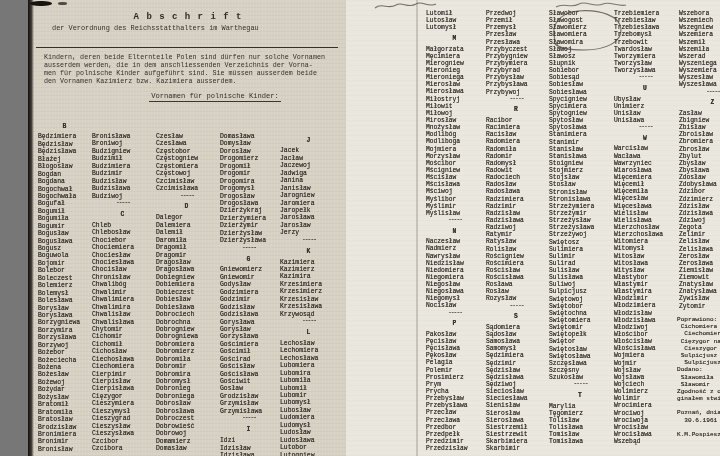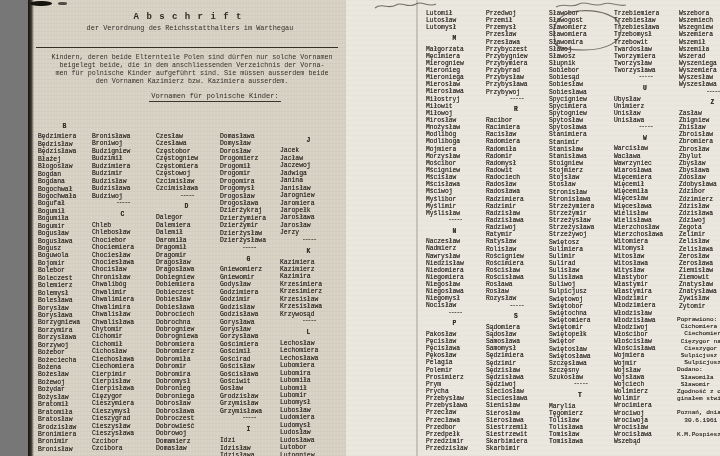--- a/index.html
+++ b/index.html
@@ -26,24 +26,24 @@
   .scan-edge{position:absolute;left:0;top:0;width:6px;height:456px;
     background:linear-gradient(90deg,#131110 0%,#3b362e 55%,rgba(60,55,46,0) 100%);}
   .corner-blob{position:absolute;background:#17140f;border-radius:45%;}
   .blob-a{left:2px;top:1px;width:22px;height:5px;}
   .blob-b{left:30px;top:2px;width:9px;height:3px;opacity:.7;}
   .crease{position:absolute;left:388px;top:0;width:2px;height:456px;background:rgba(110,104,92,.28);}
 
   
   .doc-title{position:absolute;left:14px;top:12px;width:292px;text-align:center;
     font-size:9px;font-weight:bold;letter-spacing:1px;color:#2e2a24;}
-  .doc-sub1{position:absolute;left:16px;top:24px;width:292px;text-align:center;font-size:6.9px;}
+  .doc-sub1{position:absolute;left:24px;top:24px;width:292px;font-size:6.9px;}
   .doc-sub2{position:absolute;left:14px;top:32px;width:292px;text-align:center;font-size:6.9px;}
   .rule{position:absolute;left:8px;top:47px;width:302px;border-top:1.6px solid #352f28;}
-  .para{position:absolute;left:16px;top:54px;width:296px;font-size:6.7px;line-height:7.9px;white-space:pre;text-align:center;}
+  .para{position:absolute;left:16px;top:54px;width:296px;font-size:6.7px;line-height:7.9px;white-space:pre;}
   .list-heading{position:absolute;left:0;top:92px;width:318px;text-align:center;font-size:7.1px;padding-left:28px;}
   .list-heading span{border-bottom:1px solid #3a342c;padding:0 2px 1px;}
 
   
   .col{position:absolute;font-size:6.4px;line-height:7.45px;white-space:pre;
     text-shadow:0 0 .5px rgba(45,40,33,.75);}
   .col .ln{height:7.45px;overflow:hidden;}
   .rcol{font-size:6.3px;line-height:7.15px;}
   .rcol .ln{height:7.15px;}
   .sec-head{text-align:center;margin:3.5px 0;font-weight:bold;letter-spacing:1px;}
@@ -69,21 +69,21 @@
 </style>
 </head>
 <body>
 
 <div class="page-wrap">
 
   <div class="left-page">
     <div class="doc-title">A b s c h r i f t</div>
     <div class="doc-sub1">der Verordnung des Reichsstatthalters im Warthegau</div>
     <div class="rule"></div>
-    <div class="para"><div class="ln">Kindern, deren beide Elternteile Polen sind dürfen nur solche Vornamen</div><div class="ln">beigelegt beide, die in dem anschliessenden Verzeichnis der Vorna-</div><div class="ln">men für polnische Kinder aufgeführt sind. Sie müssen ausserdem beide</div><div class="ln">den Vornamen Kazimierz bzw. Kazimiera ausserdem.</div></div>
+    <div class="para"><div class="ln">Kindern, deren beide Elternteile Polen sind dürfen nur solche Vornamen</div><div class="ln">ausserdem werden, die in dem anschliessenden Verzeichnis der Vorna-</div><div class="ln">men für polnische Kinder aufgeführt sind. Sie müssen ausserdem beide</div><div class="ln">den Vornamen Kazimierz bzw. Kazimiera ausserdem.</div></div>
     <div class="list-heading">
       <span>Vornamen für polnische Kinder:</span>
     </div>
 
     <div class="col c1"><div class="ln sec-head">B</div><div class="ln">Będzimiera</div><div class="ln">Będzisław</div><div class="ln">Będzisława</div><div class="ln">Błażej</div><div class="ln">Błogosław</div><div class="ln">Bogdan</div><div class="ln">Bogdana</div><div class="ln">Bogochwał</div><div class="ln">Bogochwała</div><div class="ln">Bogufał</div><div class="ln">Bogumił</div><div class="ln">Bogumiła</div><div class="ln">Bogumir</div><div class="ln">Bogusław</div><div class="ln">Bogusława</div><div class="ln">Bogusz</div><div class="ln">Boguwola</div><div class="ln">Bojomir</div><div class="ln">Bolebor</div><div class="ln">Boleczest</div><div class="ln">Bolemierz</div><div class="ln">Bolemysł</div><div class="ln">Bolesława</div><div class="ln">Borysław</div><div class="ln">Borysława</div><div class="ln">Borzygniewa</div><div class="ln">Borzymira</div><div class="ln">Borzysława</div><div class="ln">Borzywoj</div><div class="ln">Bożebor</div><div class="ln">Bożeciecha</div><div class="ln">Bożena</div><div class="ln">Bożesław</div><div class="ln">Bożewoj</div><div class="ln">Bożydar</div><div class="ln">Bożysław</div><div class="ln">Bratomił</div><div class="ln">Bratomiła</div><div class="ln">Bratosław</div><div class="ln">Brodzisław</div><div class="ln">Bronimiera</div><div class="ln">Bronimir</div><div class="ln">Bronisław</div></div>
     <div class="col c2"><div class="ln">Bronisława</div><div class="ln">Broniwoj</div><div class="ln">Budzigniew</div><div class="ln">Budzimił</div><div class="ln">Budzimiera</div><div class="ln">Budzimir</div><div class="ln">Budzisław</div><div class="ln">Budzisława</div><div class="ln">Budziwoj</div><div class="ln sep">-----</div><div class="ln sec-head">C</div><div class="ln">Chleb</div><div class="ln">Chlebosław</div><div class="ln">Chociebor</div><div class="ln">Chociemiera</div><div class="ln">Chociesław</div><div class="ln">Chociesława</div><div class="ln">Chocisław</div><div class="ln">Chronisław</div><div class="ln">Chwalibóg</div><div class="ln">Chwalimir</div><div class="ln">Chwalimiera</div><div class="ln">Chwalimira</div><div class="ln">Chwalisław</div><div class="ln">Chwalisława</div><div class="ln">Chytomir</div><div class="ln">Cichomir</div><div class="ln">Cichomił</div><div class="ln">Cichosław</div><div class="ln">Ciechosława</div><div class="ln">Ciechomiera</div><div class="ln">Cierpimir</div><div class="ln">Cierpisław</div><div class="ln">Cierpisława</div><div class="ln">Cięzygor</div><div class="ln">Cieszymiera</div><div class="ln">Cieszymysł</div><div class="ln">Cieszygrad</div><div class="ln">Cieszysław</div><div class="ln">Cieszysława</div><div class="ln">Czcibor</div><div class="ln">Czcibora</div></div>
     <div class="col c3"><div class="ln">Czesław</div><div class="ln">Czesława</div><div class="ln">Częstobor</div><div class="ln">Częstogniew</div><div class="ln">Częstomiera</div><div class="ln">Częstowoj</div><div class="ln">Czcimisław</div><div class="ln">Czcimisława</div><div class="ln sep">-----</div><div class="ln sec-head">D</div><div class="ln">Dalegor</div><div class="ln">Dalemiera</div><div class="ln">Dalemił</div><div class="ln">Daromiła</div><div class="ln">Dragomił</div><div class="ln">Dragomir</div><div class="ln">Dragosław</div><div class="ln">Dragosława</div><div class="ln">Dobiegniew</div><div class="ln">Dobiemiera</div><div class="ln">Dobieczest</div><div class="ln">Dobiesław</div><div class="ln">Dobiesława</div><div class="ln">Dobrociech</div><div class="ln">Dobrochna</div><div class="ln">Dobrogniew</div><div class="ln">Dobrogniewa</div><div class="ln">Dobromiera</div><div class="ln">Dobromierz</div><div class="ln">Dobromiła</div><div class="ln">Dobromir</div><div class="ln">Dobromira</div><div class="ln">Dobromysł</div><div class="ln">Dobronieg</div><div class="ln">Dobroniega</div><div class="ln">Dobrosław</div><div class="ln">Dobrosława</div><div class="ln">Dobroczest</div><div class="ln">Dobrowieść</div><div class="ln">Dobrowoj</div><div class="ln">Domamierz</div><div class="ln">Domasław</div></div>
     <div class="col c4"><div class="ln">Domasława</div><div class="ln">Domysław</div><div class="ln">Dorosław</div><div class="ln">Drogomierz</div><div class="ln">Drogomił</div><div class="ln">Drogomir</div><div class="ln">Drogomira</div><div class="ln">Drogomysł</div><div class="ln">Drogosław</div><div class="ln">Drogosława</div><div class="ln">Dzierżykraj</div><div class="ln">Dzierżymiera</div><div class="ln">Dzierżymir</div><div class="ln">Dzierżysław</div><div class="ln">Dzierżysława</div><div class="ln sep">-----</div><div class="ln sec-head">G</div><div class="ln">Gniewomierz</div><div class="ln">Gniewomir</div><div class="ln">Godysław</div><div class="ln">Godzimiera</div><div class="ln">Godzimir</div><div class="ln">Godzisław</div><div class="ln">Godzisława</div><div class="ln">Gorysława</div><div class="ln">Gorysław</div><div class="ln">Gorzysława</div><div class="ln">Gościmiera</div><div class="ln">Gościmił</div><div class="ln">Gościrad</div><div class="ln">Gościsław</div><div class="ln">Gościsława</div><div class="ln">Gościwit</div><div class="ln">Gosław</div><div class="ln">Grodzisław</div><div class="ln">Grzymisław</div><div class="ln">Grzymisława</div><div class="ln sep">-----</div><div class="ln sec-head">I</div><div class="ln">Idzi</div><div class="ln">Idzisław</div><div class="ln">Idzisława</div></div>
     <div class="col c5"><div class="ln sec-head">J</div><div class="ln">Jacek</div><div class="ln">Jacław</div><div class="ln">Jaczewoj</div><div class="ln">Jadwiga</div><div class="ln">Janina</div><div class="ln">Janisław</div><div class="ln">Jarogniew</div><div class="ln">Jaromiera</div><div class="ln">Jaropełk</div><div class="ln">Jarosława</div><div class="ln">Jarosław</div><div class="ln">Jerzy</div><div class="ln sep">-----</div><div class="ln sec-head">K</div><div class="ln">Kazimiera</div><div class="ln">Kazimierz</div><div class="ln">Kazimira</div><div class="ln">Krzesimiera</div><div class="ln">Krzesimierz</div><div class="ln">Krzesisław</div><div class="ln">Krzesisława</div><div class="ln">Krzywosąd</div><div class="ln sep">-----</div><div class="ln sec-head">L</div><div class="ln">Lechosław</div><div class="ln">Lechomiera</div><div class="ln">Lechosława</div><div class="ln">Lubomiera</div><div class="ln">Lubomira</div><div class="ln">Lubomiła</div><div class="ln">Lubomił</div><div class="ln">Lubomir</div><div class="ln">Lubomysł</div><div class="ln">Lubosław</div><div class="ln">Ludomiera</div><div class="ln">Ludomysł</div><div class="ln">Ludosław</div><div class="ln">Ludosława</div><div class="ln">Lutobor</div><div class="ln">Lutogniew</div></div>
 

